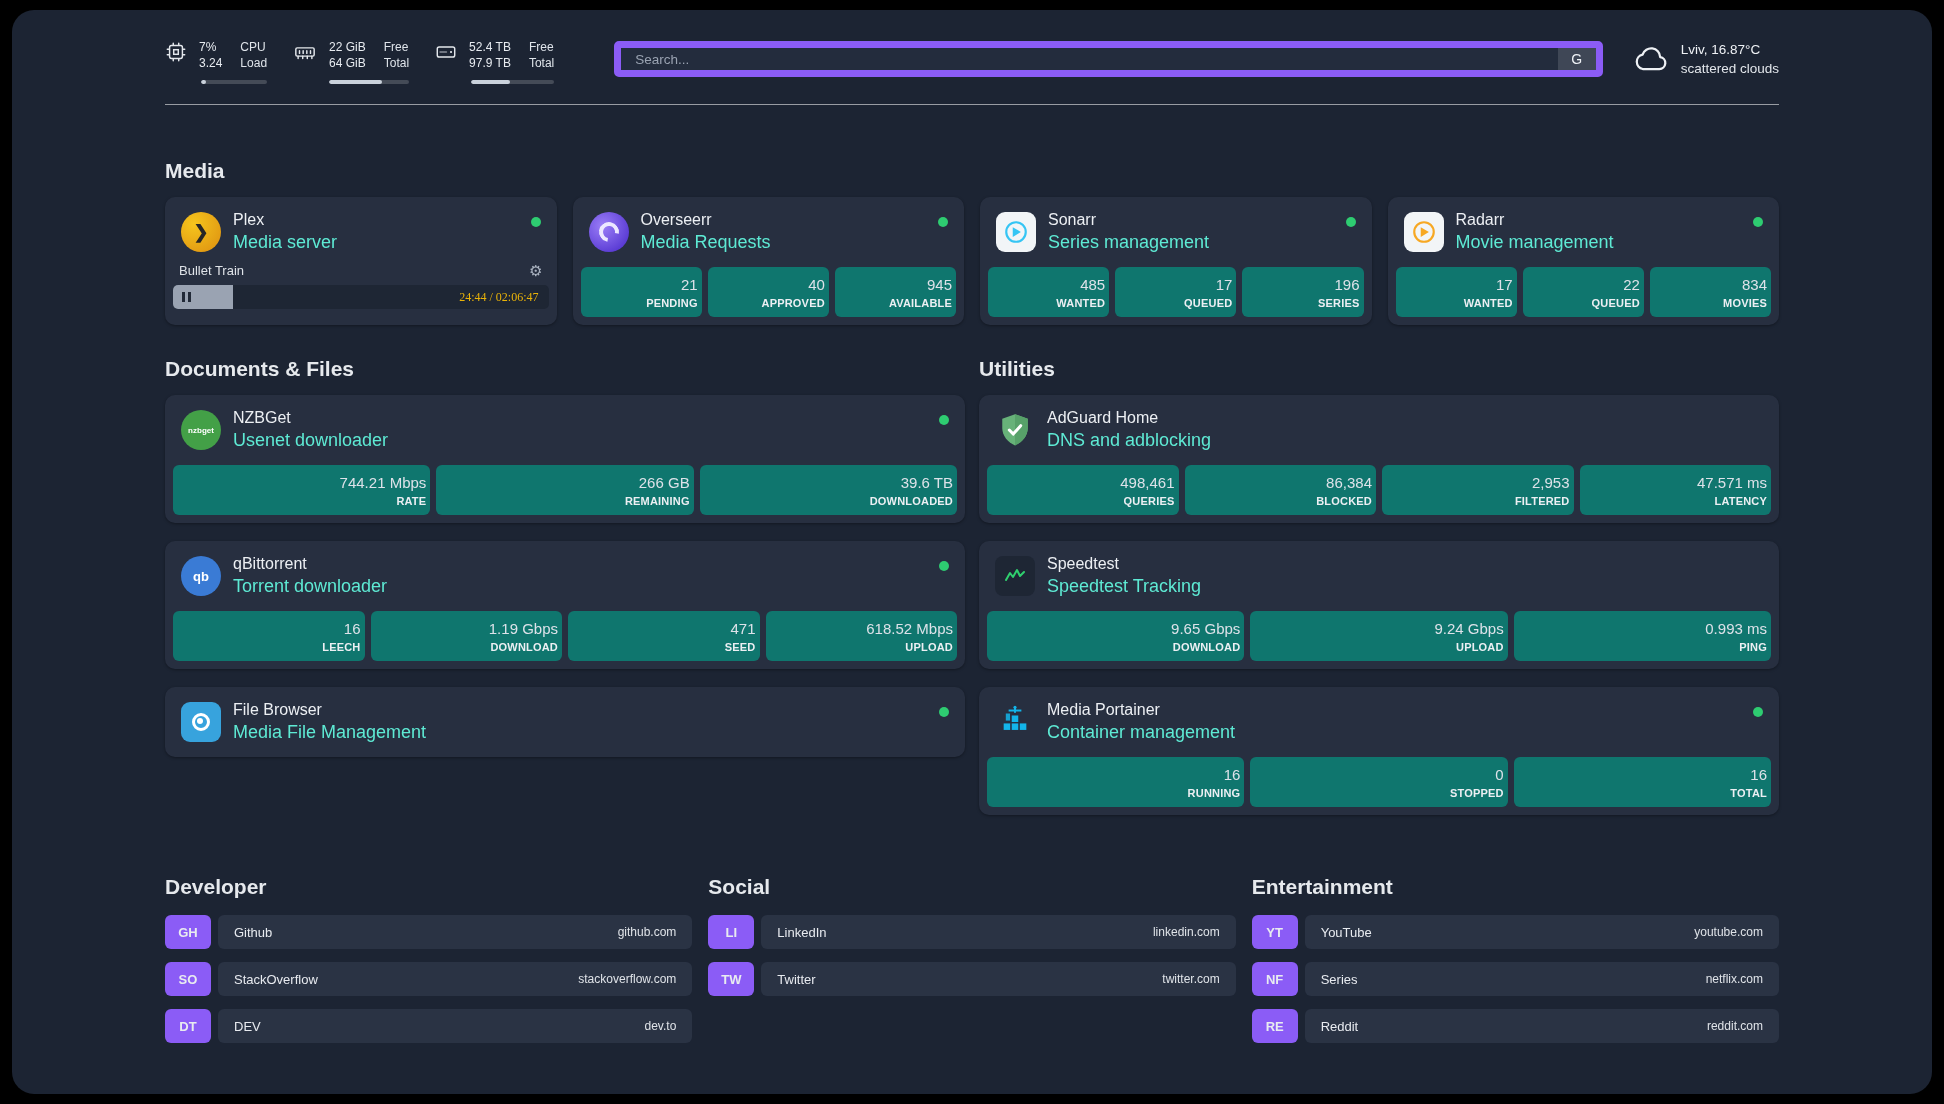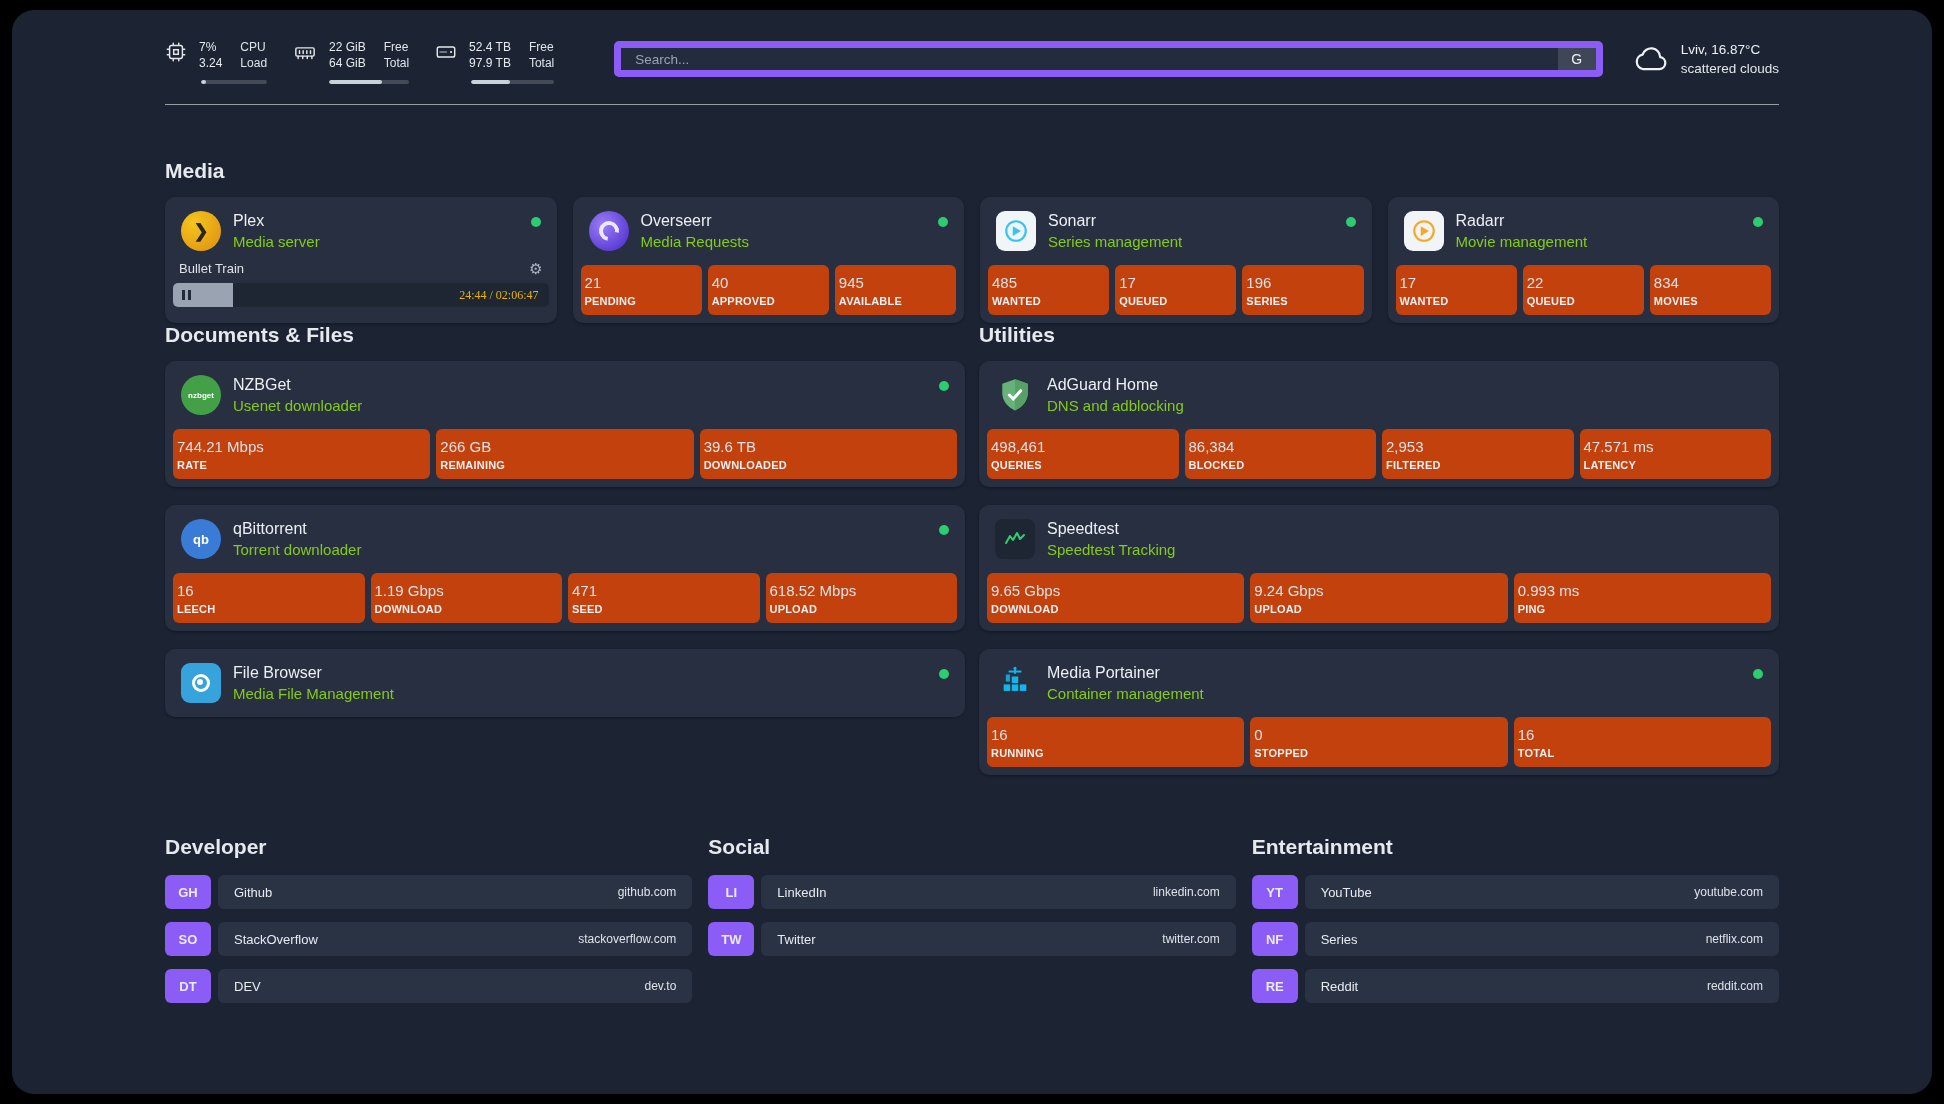--- a/index.html
+++ b/index.html
@@ -38,44 +38,44 @@
   .media-section { margin-top:54px; }
   .media-grid { display:grid; grid-template-columns:repeat(4,1fr); gap:16px; margin-top:14px; }
 
   .card { background:#272f40; border-radius:10px; padding:8px;
     box-shadow:0 1px 3px rgba(0,0,0,0.35); }
   .card-head { display:flex; align-items:center; gap:12px; padding:6px 8px 4px; }
   .app-icon { width:40px; height:40px; flex:0 0 40px; display:flex; align-items:center;
     justify-content:center; border-radius:50%; font-weight:bold; }
   .app-meta { min-width:0; }
   .app-name { font-size:16px; color:#eceff3; }
-  .app-desc { font-size:15px; color:#84cc16; margin-top:3px; }
+  .app-desc { font-size:18px; color:#5eead4; margin-top:3px; }
   .dot { width:10px; height:10px; border-radius:50%; background:#2ecc71;
     margin-left:auto; align-self:flex-start; margin-top:6px; flex:0 0 10px; }
 
   .stats { display:flex; gap:6px; margin-top:10px; }
-  .tile { flex:1; background:#c2410c; border-radius:6px; text-align:left; padding:9px 4px 8px; }
+  .tile { flex:1; background:#0f766e; border-radius:6px; text-align:right; padding:9px 4px 8px; }
   .tile-value { font-size:15px; color:#dde2e9; }
   .tile-label { font-size:11px; font-weight:bold; color:#eceff3; margin-top:4px; letter-spacing:0.2px; }
 
   
   .np { margin-top:4px; }
   .np-row { display:flex; align-items:center; justify-content:space-between;
     font-size:13px; color:#dfe3e8; padding:2px 6px 7px; }
   .gear { color:#aab3c0; font-size:15px; cursor:pointer; line-height:1; }
   .np-bar { position:relative; height:24px; background:#1e2634; border-radius:5px;
     overflow:hidden; display:flex; align-items:center; }
   .np-fill { position:absolute; left:0; top:0; bottom:0; background:#9aa3b2;
     display:flex; align-items:center; padding-left:9px; }
   .pause { display:flex; gap:3px; cursor:pointer; }
   .pause i { width:3px; height:10px; background:#222a38; display:block; }
   .np-time { margin-left:auto; font-size:12px; color:#eab308; padding-right:10px; position:relative;font-family:Liberation Serif, serif; }
 
   
-  .two-col { display:grid; grid-template-columns:1fr 1fr; gap:14px; align-items:start; }
+  .two-col { display:grid; grid-template-columns:1fr 1fr; gap:14px; margin-top:32px; align-items:start; }
   .col-stack { display:flex; flex-direction:column; gap:18px; margin-top:14px; }
 
   
   .bookmarks { display:grid; grid-template-columns:1fr 1fr 1fr; gap:16px; margin-top:60px; padding-bottom:40px; }
   .bm-rows { display:flex; flex-direction:column; gap:13px; margin-top:16px; }
   .bm-row { display:flex; gap:7px; height:34px; cursor:pointer; }
   .bm-abbr { width:46px; flex:0 0 46px; background:#8b5cf6; border-radius:6px; color:#e8ebf0;
     font-size:13px; font-weight:bold; display:flex; align-items:center; justify-content:center; }
   .bm-bar { flex:1; background:#2a3344; border-radius:6px; display:flex; align-items:center;
     justify-content:space-between; padding:0 16px; }

